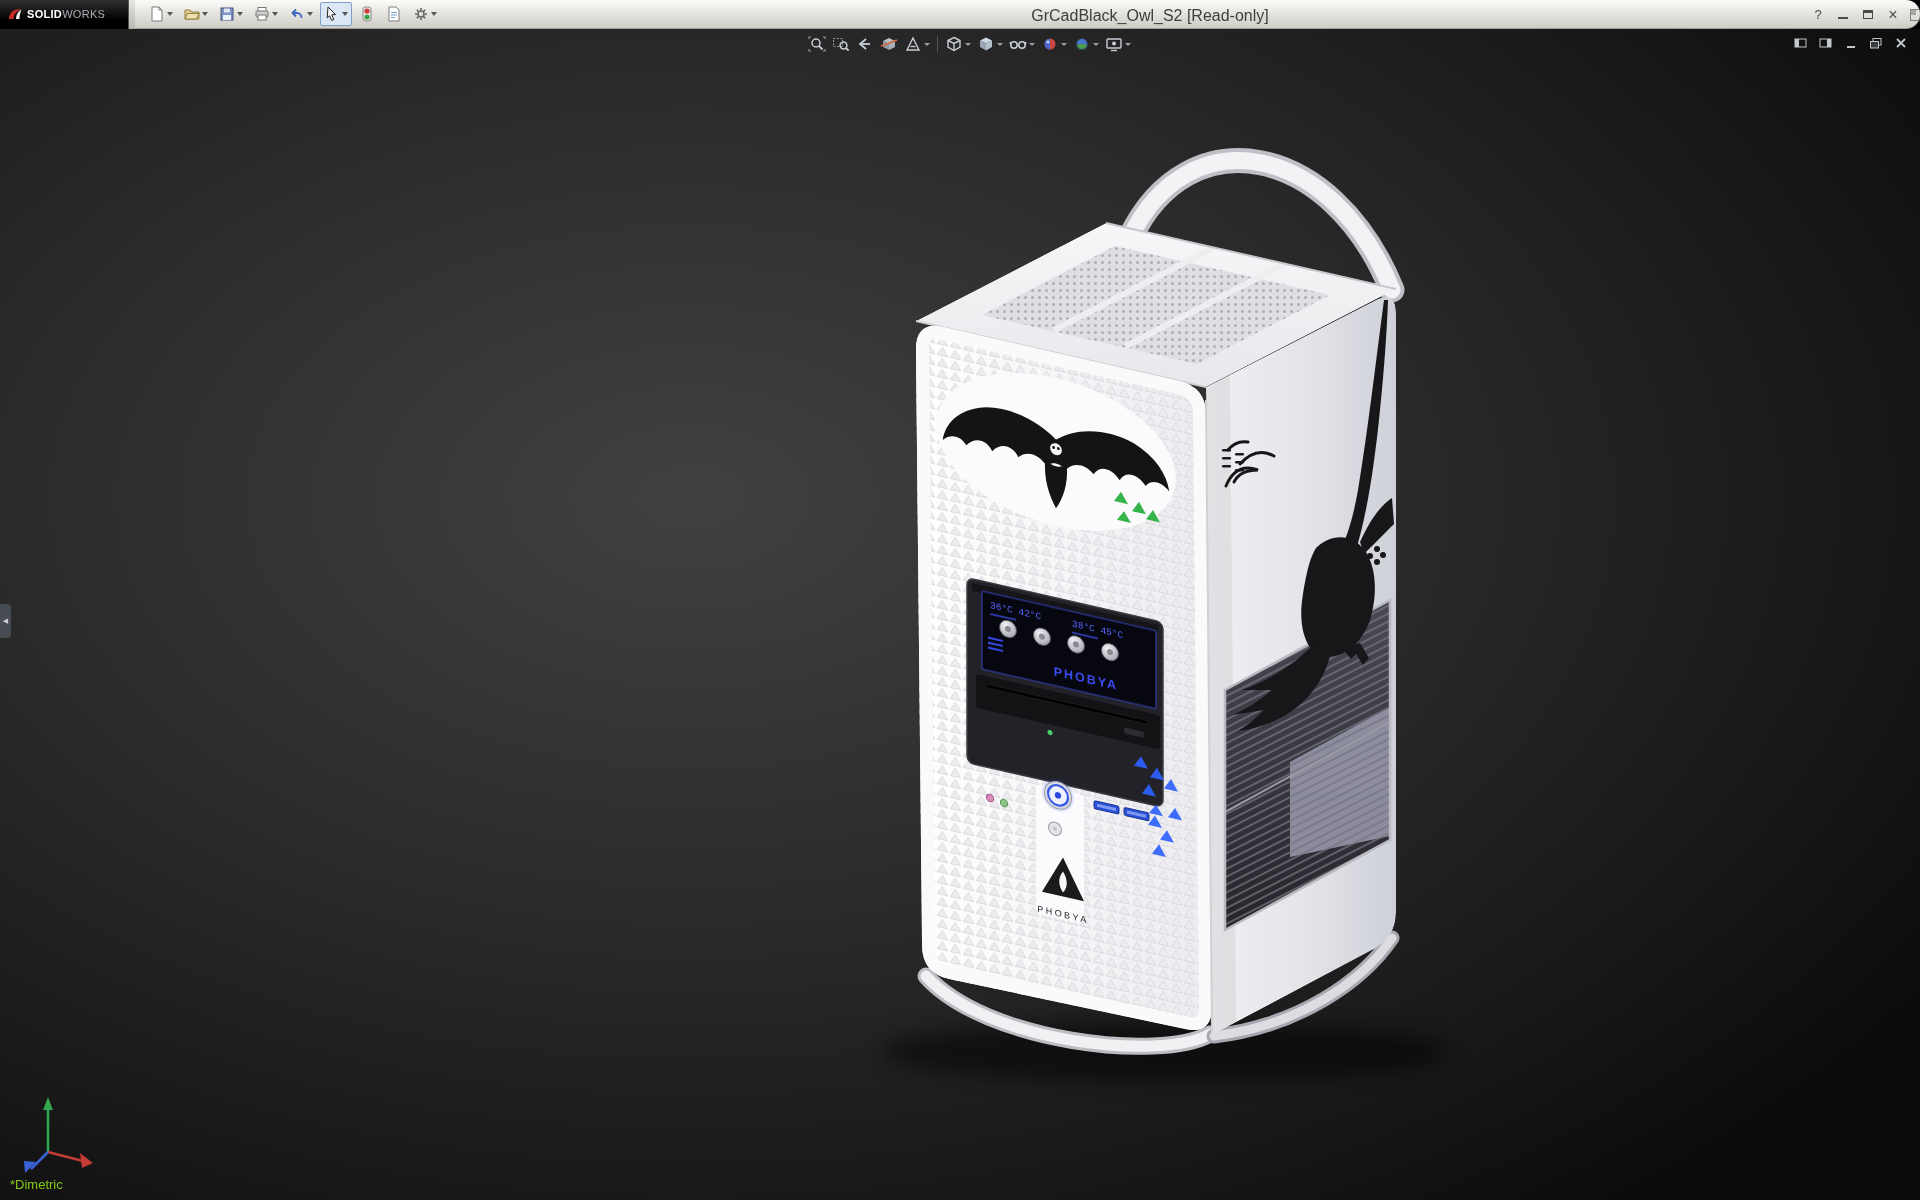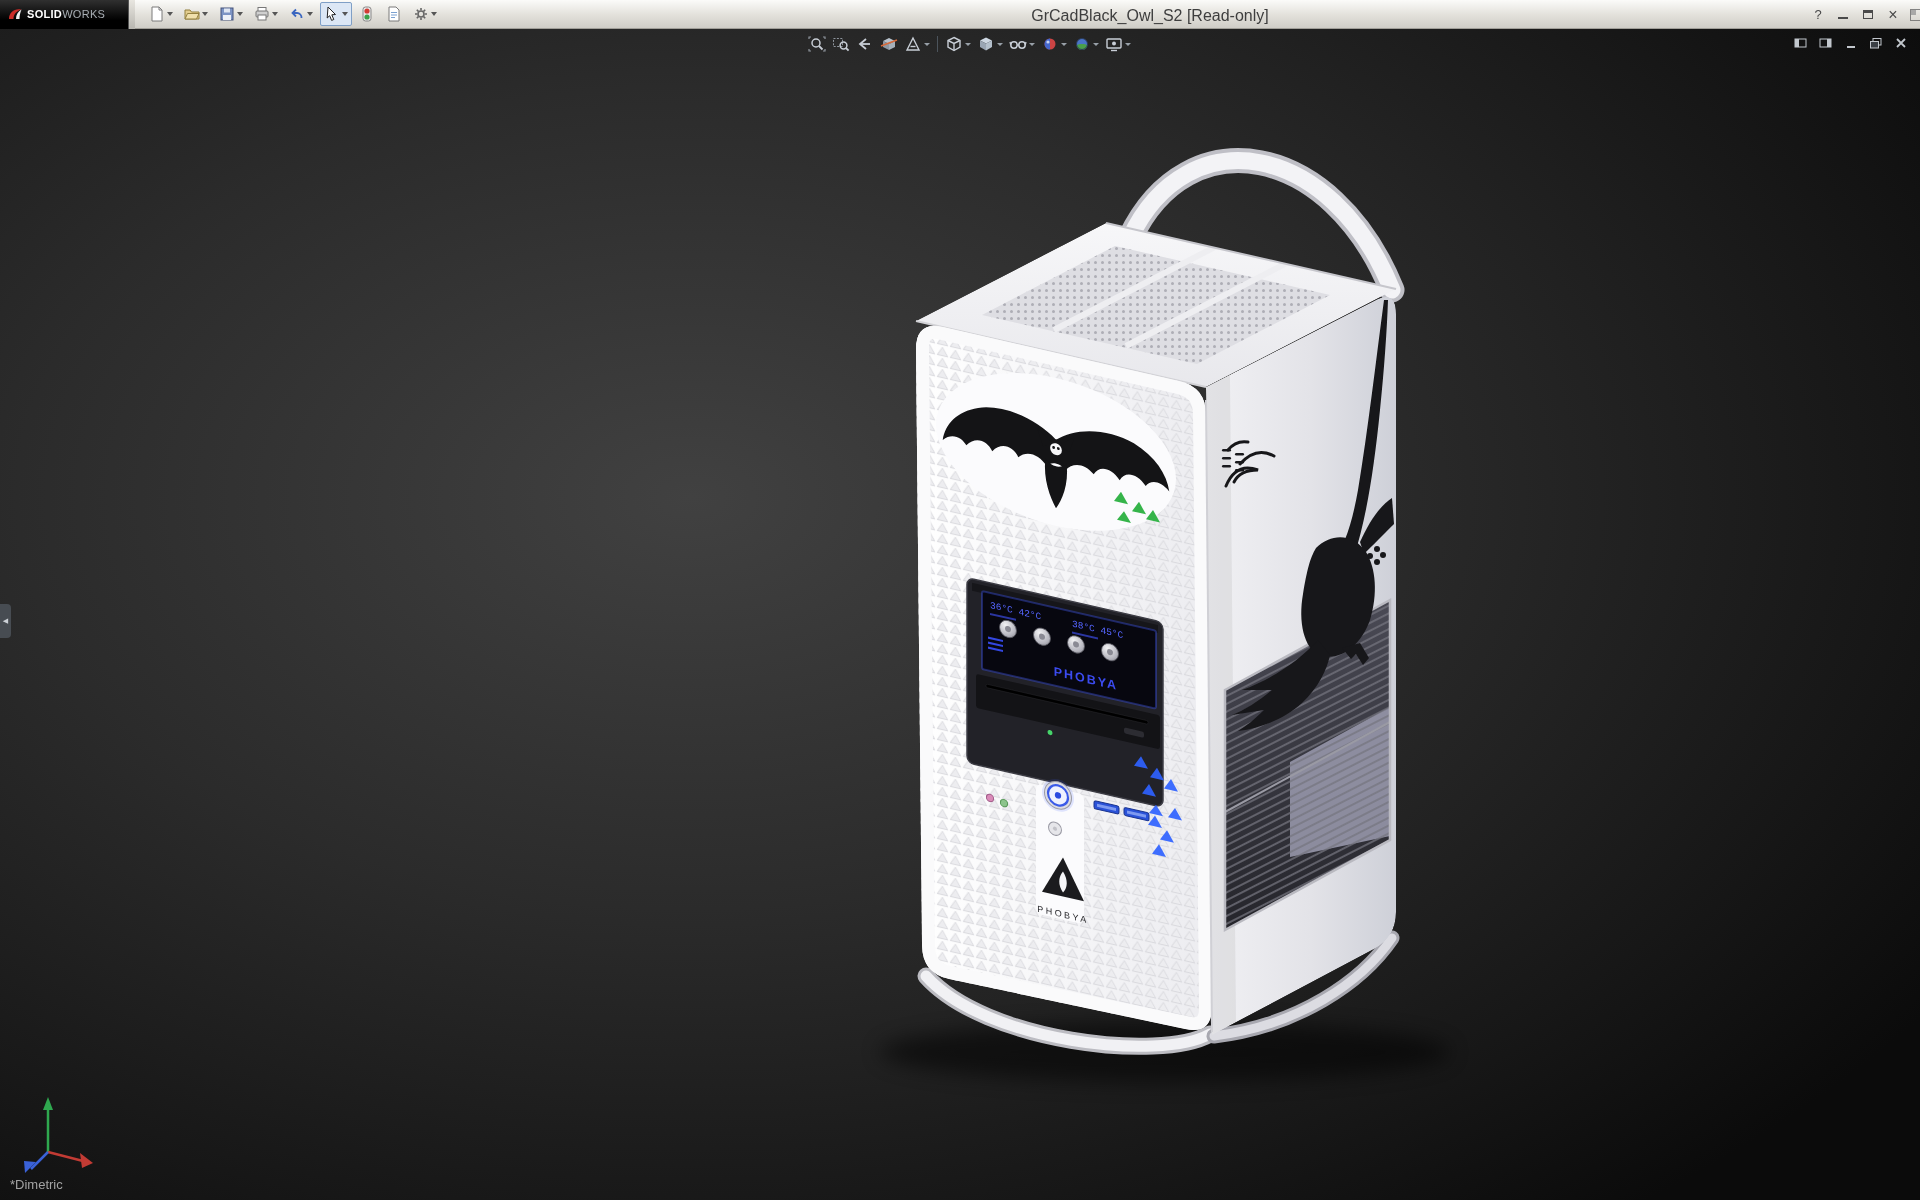--- a/index.html
+++ b/index.html
@@ -3,21 +3,21 @@
 <meta charset="utf-8">
 <style>
   * { box-sizing: border-box; }
   html,body { margin:0; padding:0; width:1920px; height:1200px; overflow:hidden;
               background:#000; font-family:"Liberation Sans", sans-serif; }
   button { background:none; border:none; padding:0; margin:0; font-family:inherit; cursor:pointer; }
 
   
   .titlebar { position:relative; height:29px;
     background:linear-gradient(#fbfbf9,#e2e0da 55%,#cfcdc7);
-    border-bottom:1px solid #a09e98; display:flex; align-items:center; }
+    border-bottom:1px solid #a09e98; display:flex; align-items:center;border-radius:14px; }
   .logo-block { width:128px; height:29px; background:linear-gradient(#303030,#000 70%);
     display:flex; align-items:center; gap:4px; padding-left:6px; flex:0 0 auto; }
   .brand { color:#fff; font-size:11px; font-weight:700; letter-spacing:.3px; white-space:nowrap; }
   .brand .lt { color:#a8aeb4; font-weight:400; }
   .logo-sep { width:7px; height:29px; background:linear-gradient(#e8e6e0,#b8b6b0); border-left:1px solid #555; flex:0 0 auto; }
   .qat { display:flex; align-items:center; gap:3px; padding-left:10px; }
   .tb { display:flex; align-items:center; gap:2px; height:24px; padding:2px 3px; border:1px solid transparent; border-radius:2px; }
   .tb.pressed { border-color:#7f9fc6; background:#dce7f5; }
   .caret { width:0; height:0; border-left:3.5px solid transparent; border-right:3.5px solid transparent; border-top:4px solid #555; }
   .doc-title { position:absolute; left:1150px; transform:translateX(-50%); top:7px;
@@ -38,21 +38,21 @@
   .hu-caret { width:0; height:0; border-left:3px solid transparent; border-right:3px solid transparent; border-top:3.5px solid #98a0a8; }
   .hu-sep { width:1px; height:16px; background:#4c545c; margin:0 3px; }
 
   .mdi { position:absolute; right:12px; top:8px; display:flex; align-items:center; gap:11px; }
   .mdi button { display:flex; align-items:center; }
 
   .left-flyout { position:absolute; left:0; top:575px; width:11px; height:34px;
     background:#474c52; color:#ccd1d7; border-radius:0 4px 4px 0;
     display:flex; align-items:center; justify-content:center; font-size:7px; }
 
-  .orientation { position:absolute; left:10px; top:1148px; color:#a3a3a3; font-size:13px; }
+  .orientation { position:absolute; left:10px; top:1148px; color:#84cc16; font-size:13px; }
 </style>
 </head>
 <body>
 
 <div class="app">
 
   <header class="titlebar">
     <div class="logo-block">
       <svg width="17" height="16" viewBox="0 0 16 16">
         <path d="M2.5 13 C2.5 6 8.5 2 15 3.6 C10 5 7 8.5 7 13 Z" fill="#cc2c28"></path>

